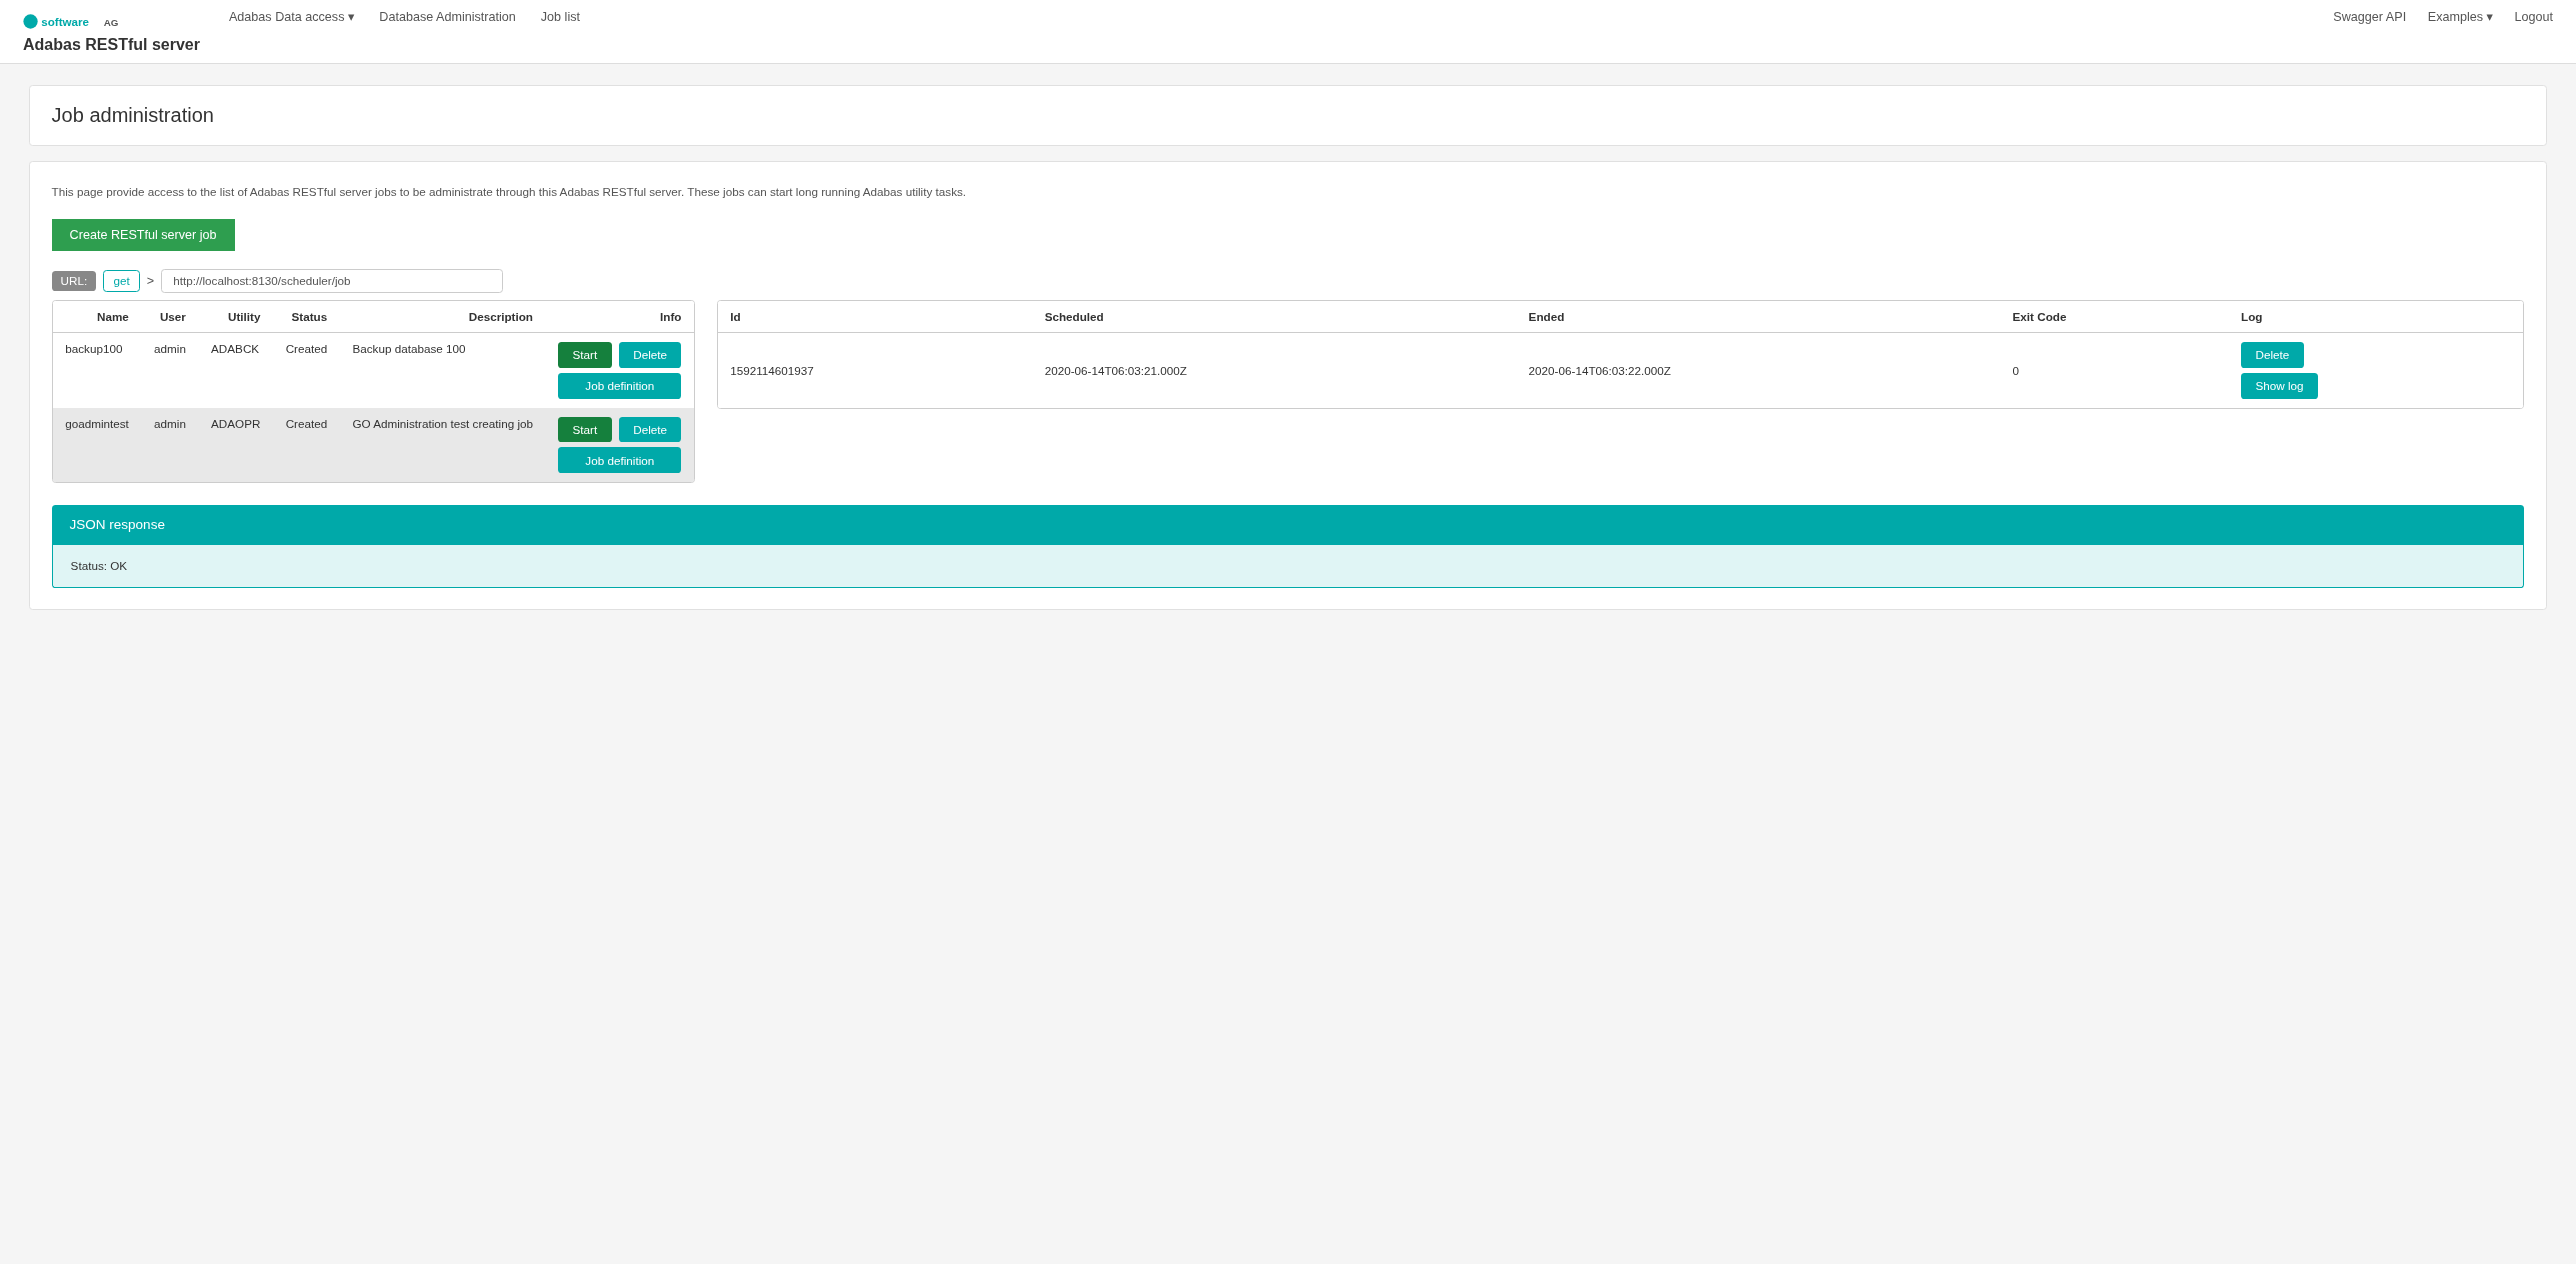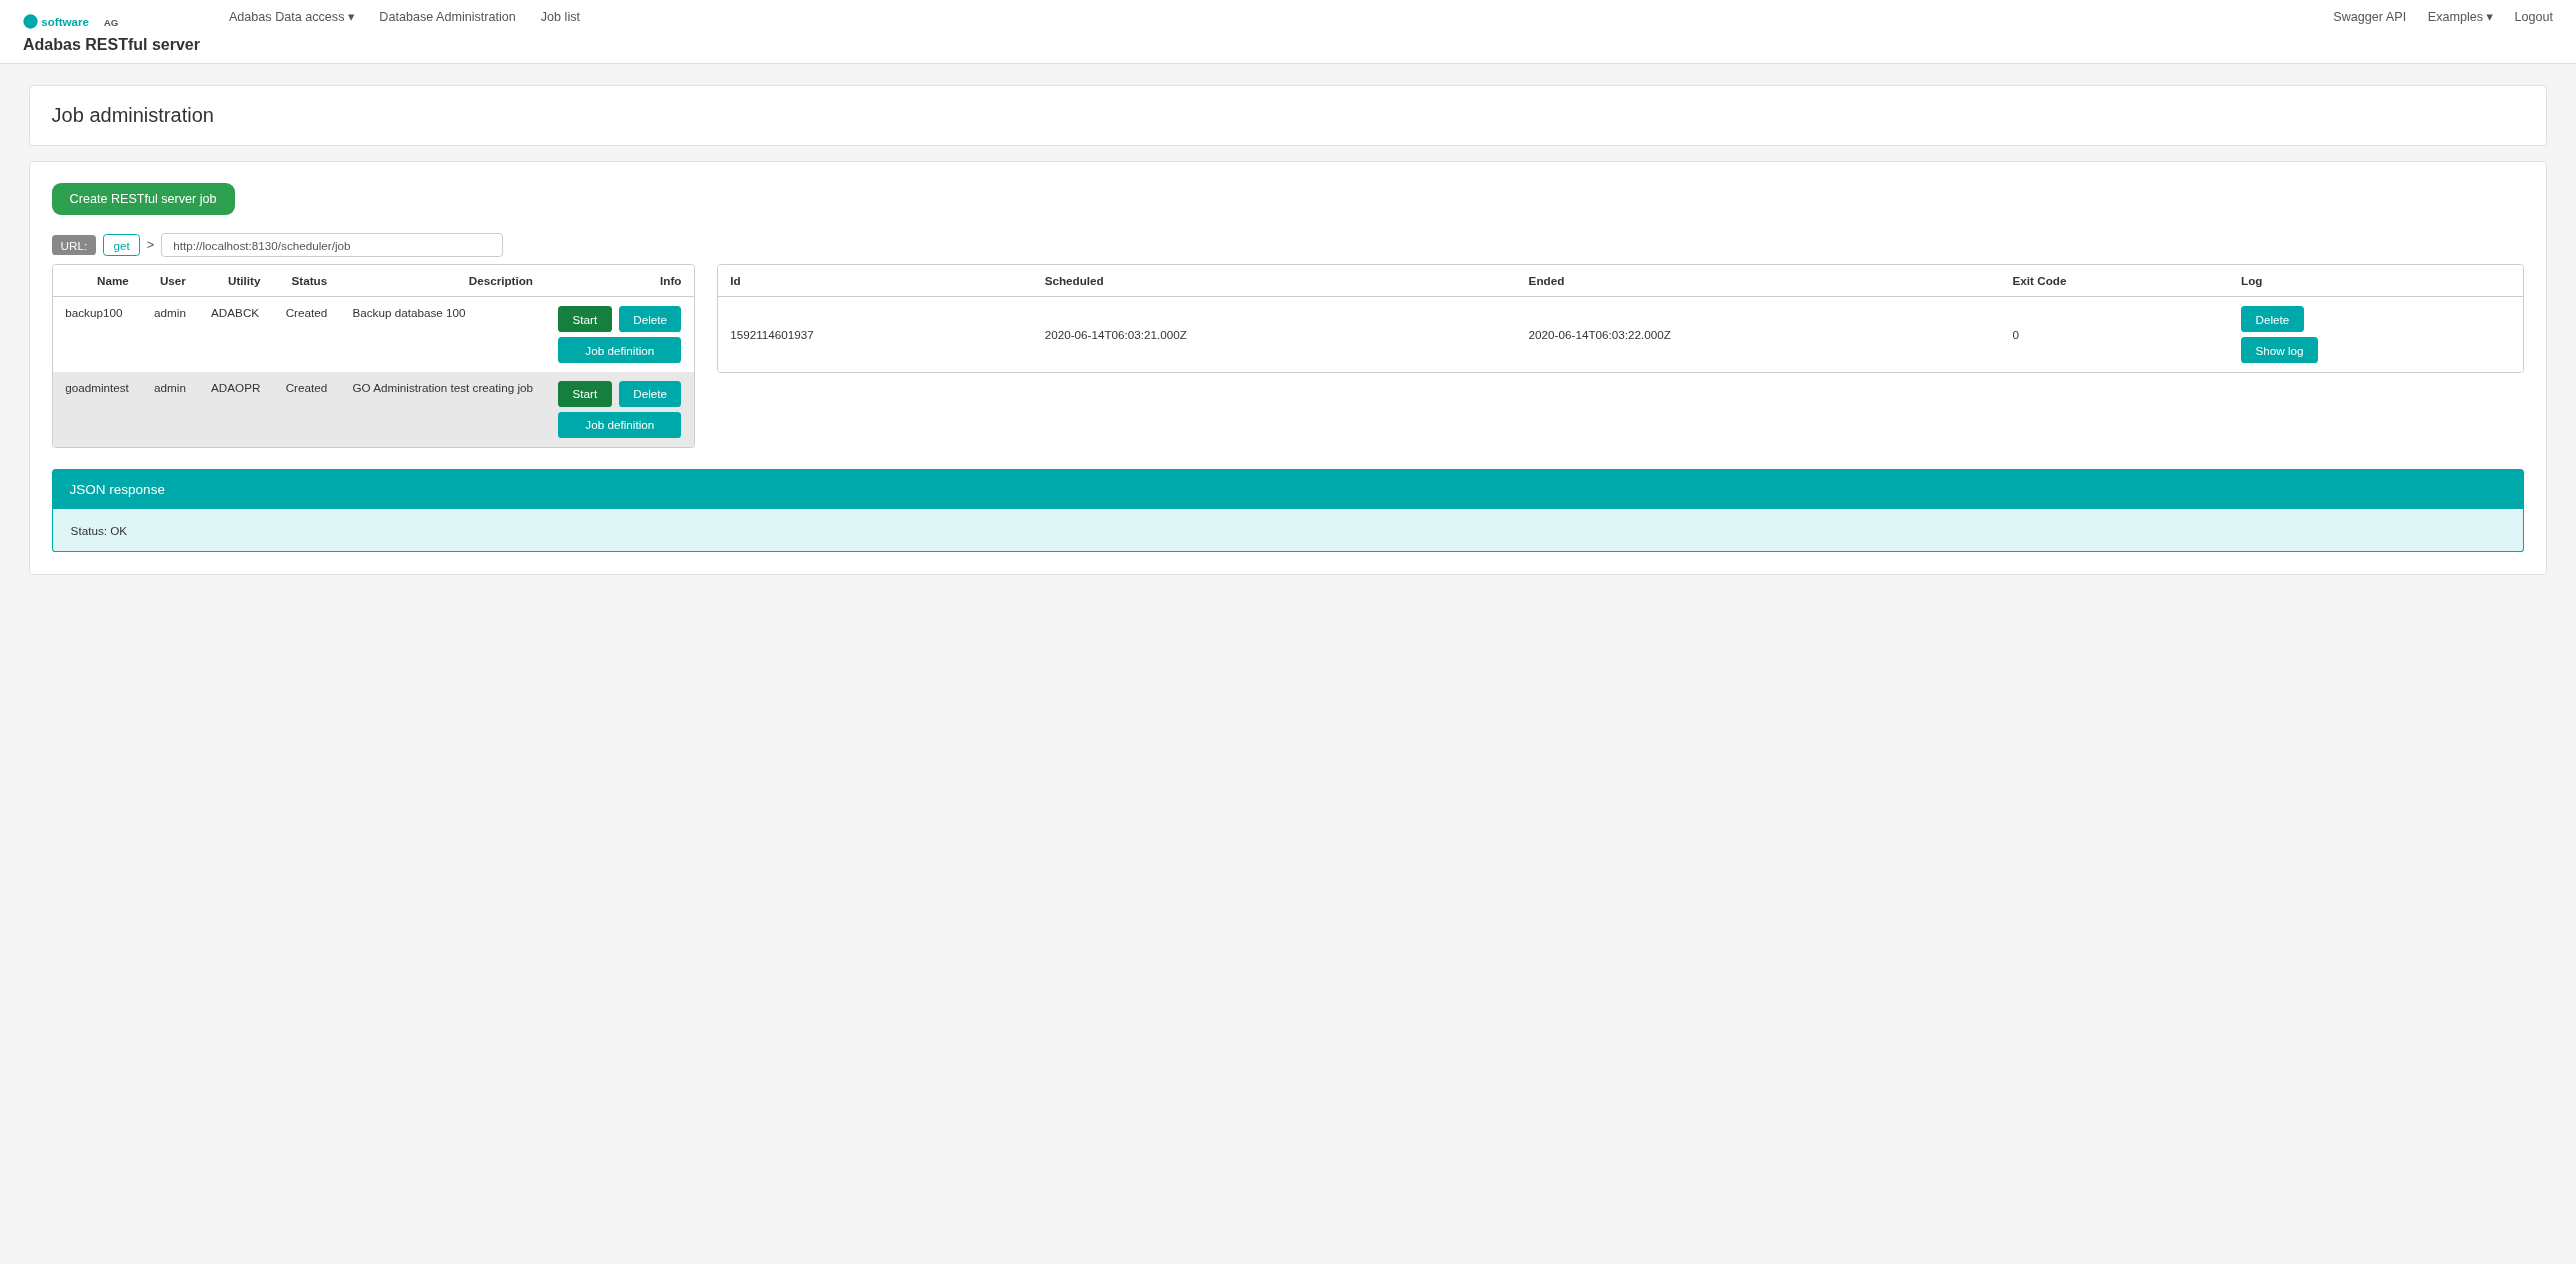--- a/index.html
+++ b/index.html
@@ -34,21 +34,21 @@
       margin-top: 14.4px;
     }
 
     .description-text { color: #555; font-size: 11.7px; margin-bottom: 18px; line-height: 1.5; }
 
     .btn-create {
       background: #2e9e4f;
       color: #fff;
       border: none;
       padding: 9px 18px;
-      border-radius: 9px;
+      border-radius: 0;
       font-size: 12.6px;
       cursor: pointer;
       margin-bottom: 18px;
     }
 
     
     .url-bar { display: flex; align-items: center; gap: 7.2px; margin-bottom: 7px; }
     .url-label { background: #888; color: #fff; padding: 3.6px 9px; border-radius: 3.6px; font-size: 11.7px; }
     .url-method { background: #fff; border: 0.9px solid #00a9a9; color: #00a9a9; padding: 3.6px 9px; border-radius: 3.6px; font-size: 11.7px; }
     .url-arrow { color: #555; font-size: 12.6px; }
@@ -158,20 +158,21 @@
 </div>
 
 <div class="page-content">
 
   <div class="page-title">
     <span>Job administration</span>
   </div>
 
   <div class="content-card">
 
+    <p class="description-text">This page provide access to the list of Adabas RESTful server jobs to be administrate through this Adabas RESTful server. These jobs can start long running Adabas utility tasks.</p>
 
     <button class="btn-create">Create RESTful server job</button>
 
     
     <div class="url-bar">
       <span class="url-label">URL:</span>
       <span class="url-method">get</span>
       <span class="url-arrow">&gt;</span>
       <input class="url-input" type="text" value="http://localhost:8130/scheduler/job" style="">
     </div>

